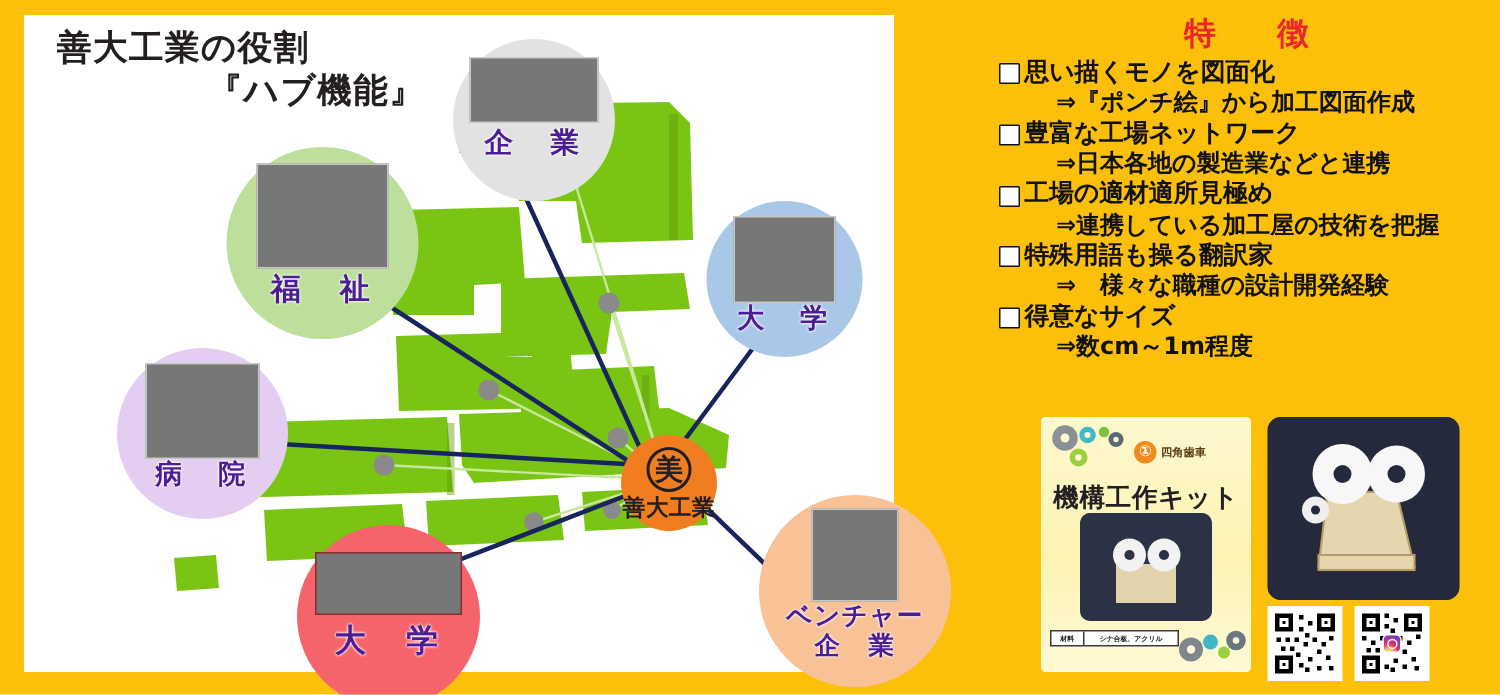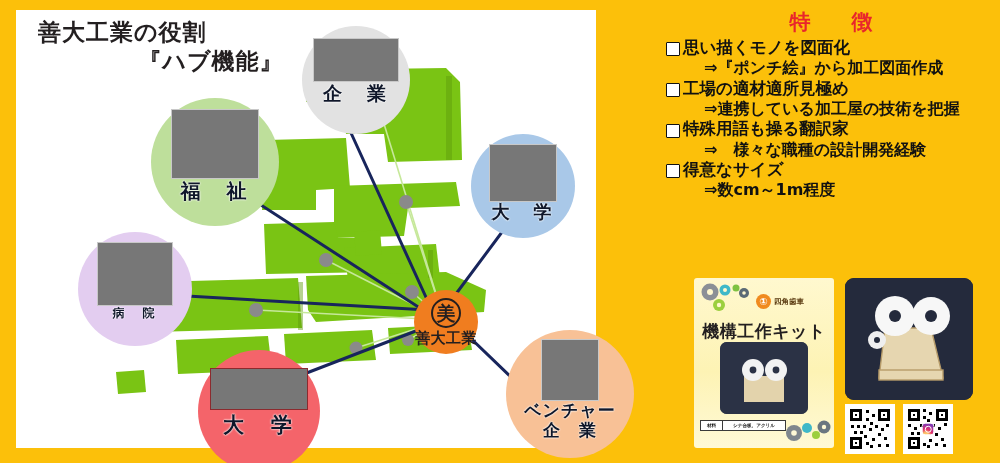--- a/index.html
+++ b/index.html
@@ -35,39 +35,39 @@
     position:absolute; border-radius:50%;
     display:flex; flex-direction:column;
     align-items:center; justify-content:flex-start;
     text-align:center;
   }
   .node .thumb{
     border:1px solid #c8c8c8; background:#777;
     overflow:hidden; position:relative;
   }
   .node .lbl{
-    font-weight:bold; color:#0f172a; letter-spacing:3px;
-    line-height:1.05; text-shadow:0 0 2px #fff,0 0 2px #fff;font-family:Liberation Mono, monospace;
+    font-weight:bold; color:#4c1d95; letter-spacing:3px;
+    line-height:1.05; text-shadow:0 0 2px #fff,0 0 2px #fff;
   }
 
   #node-kigyo{ left:286px; top:16px; width:108px; height:108px; background:#e2e2e2; }
   #node-kigyo .thumb{ width:86px; height:44px; margin-top:12px; }
   #node-kigyo .lbl{ font-size:19px; margin-top:4px; }
 
   #node-fukushi{ left:135px; top:88px; width:128px; height:128px; background:#bedf9b; }
   #node-fukushi .thumb{ width:88px; height:70px; margin-top:11px; }
   #node-fukushi .lbl{ font-size:20px; margin-top:3px; }
 
   #node-daigaku-u{ left:455px; top:124px; width:104px; height:104px; background:#a9c8e8; }
   #node-daigaku-u .thumb{ width:68px; height:58px; margin-top:10px; }
   #node-daigaku-u .lbl{ font-size:18px; margin-top:2px; }
 
   #node-byoin{ left:62px; top:222px; width:114px; height:114px; background:#e3cdf0; }
   #node-byoin .thumb{ width:76px; height:64px; margin-top:10px; }
-  #node-byoin .lbl{ font-size:12px; margin-top:2px; }
+  #node-byoin .lbl{ font-size:18px; margin-top:2px; }
 
   #node-daigaku-l{ left:182px; top:340px; width:122px; height:122px; background:#f4646a; }
   #node-daigaku-l .thumb{ width:98px; height:42px; margin-top:18px; border-color:#8c2a2e; }
   #node-daigaku-l .lbl{ font-size:21px; margin-top:6px; }
 
   #node-venture{ left:490px; top:320px; width:128px; height:128px; background:#f8c196; }
   #node-venture .thumb{ width:58px; height:62px; margin-top:9px; }
   #node-venture .lbl{ font-size:17px; margin-top:2px; letter-spacing:1px; }
 
   
@@ -319,20 +319,27 @@
     <div class="feat-list">
 
       <div class="feat-item">
         <div class="feat-head">
           <span class="cbox"></span>
           <span>思い描くモノを図面化</span>
         </div>
         <div class="feat-sub">⇒『ポンチ絵』から加工図面作成</div>
       </div>
 
+      <div class="feat-item">
+        <div class="feat-head">
+          <span class="cbox"></span>
+          <span>豊富な工場ネットワーク</span>
+        </div>
+        <div class="feat-sub">⇒日本各地の製造業などと連携</div>
+      </div>
 
       <div class="feat-item">
         <div class="feat-head">
           <span class="cbox"></span>
           <span>工場の適材適所見極め</span>
         </div>
         <div class="feat-sub">⇒連携している加工屋の技術を把握</div>
       </div>
 
       <div class="feat-item">

